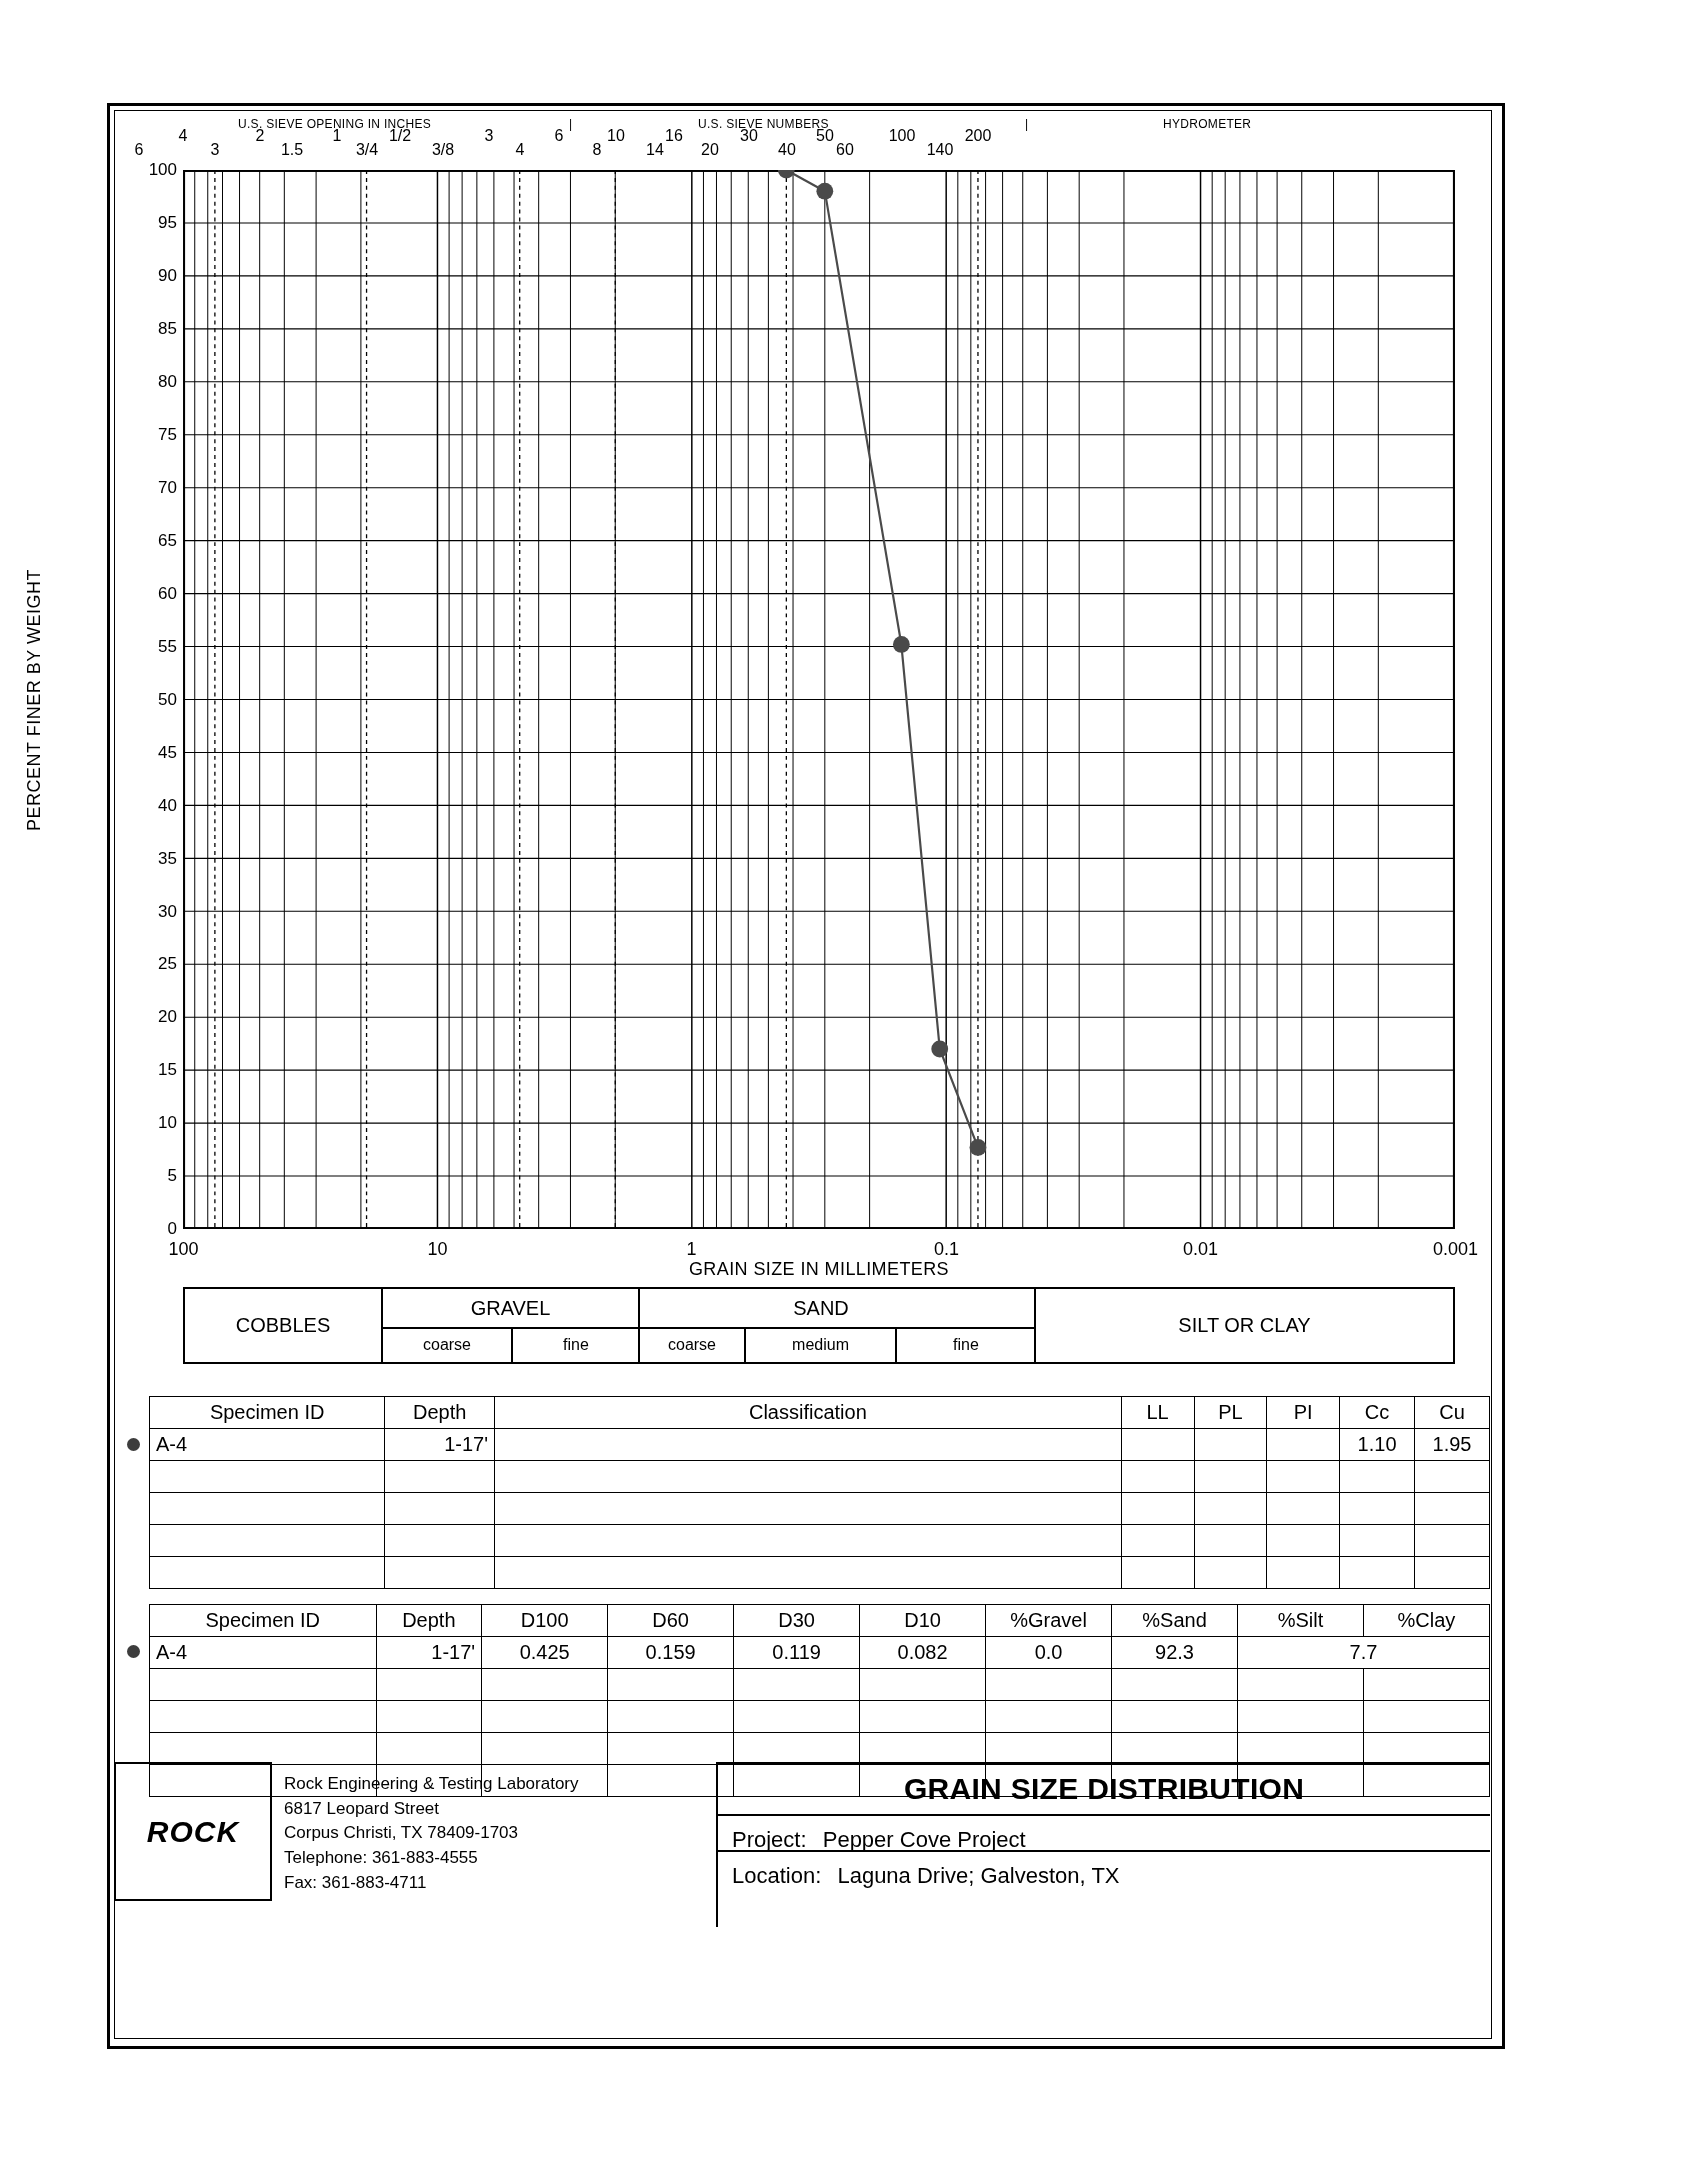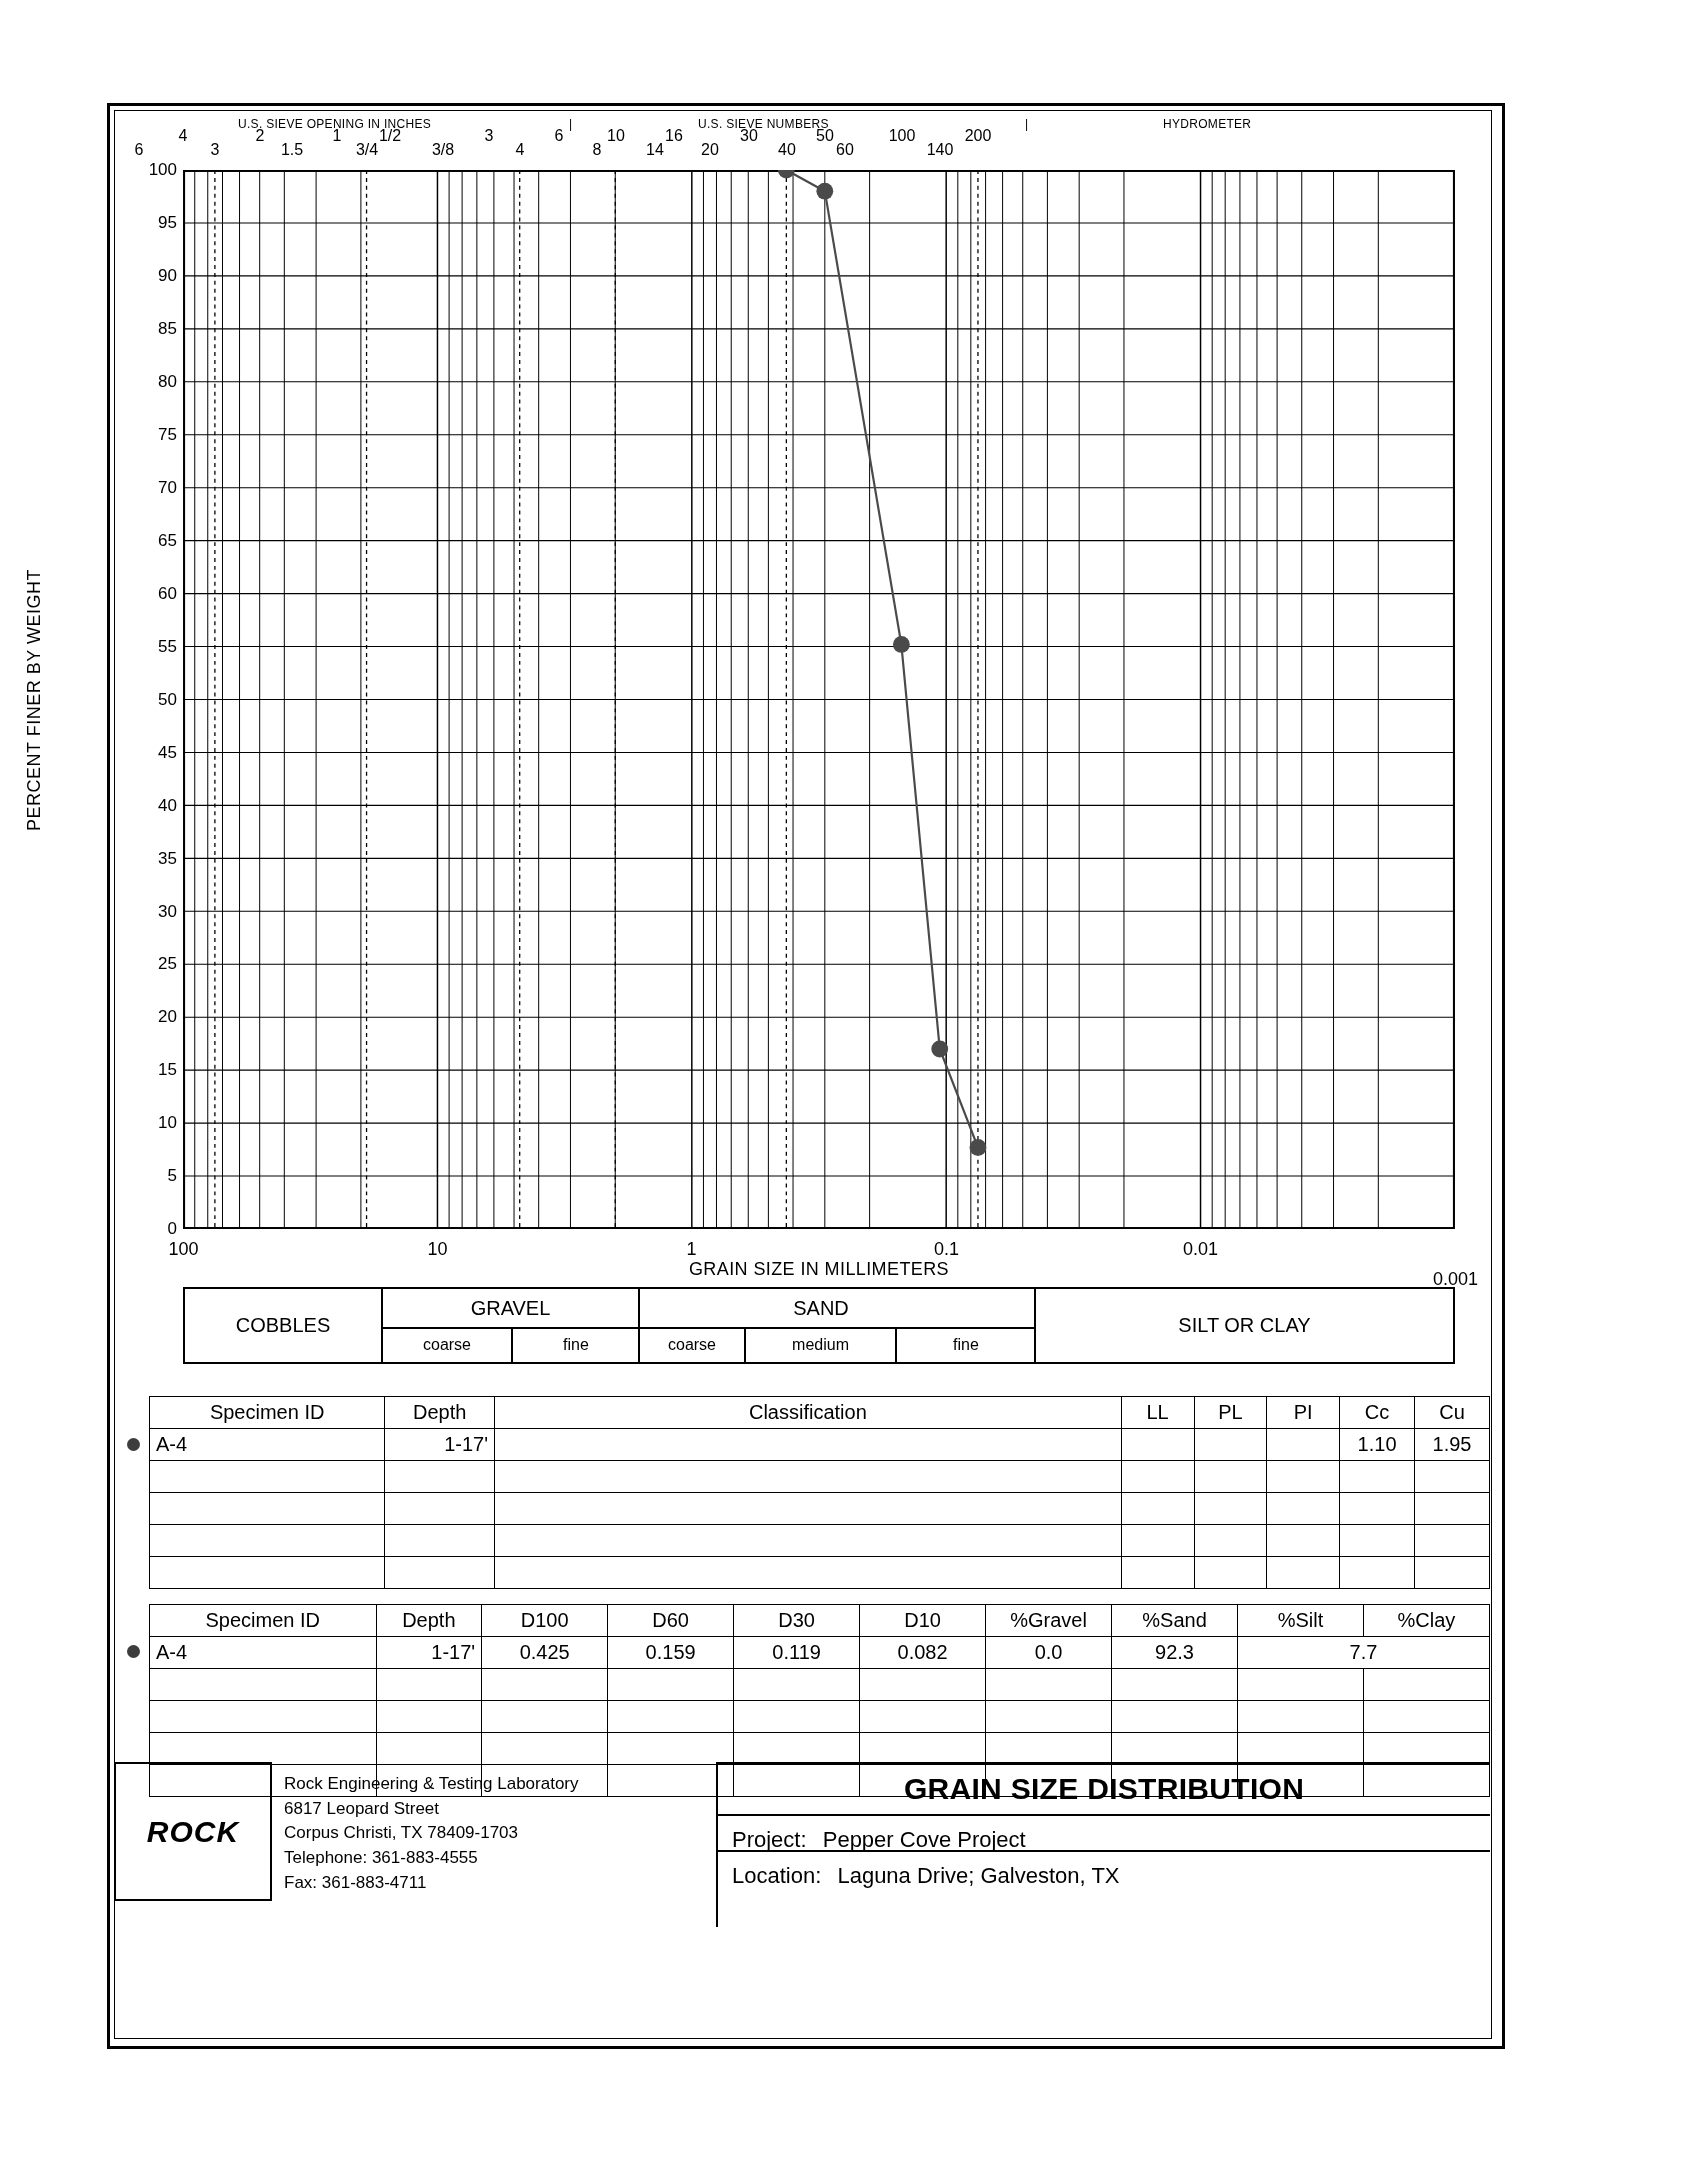--- a/index.html
+++ b/index.html
@@ -64,21 +64,21 @@
   <div class="hdr" style="left:1163px;top:117px;">HYDROMETER</div>
 
   <div id="sieve-labels">
       <div class="sievenum" style="left: 119px; top: 141px;">6</div>
       <div class="sievenum" style="left: 163px; top: 127px;">4</div>
       <div class="sievenum" style="left: 195px; top: 141px;">3</div>
       <div class="sievenum" style="left: 240px; top: 127px;">2</div>
       <div class="sievenum" style="left: 272px; top: 141px;">1.5</div>
       <div class="sievenum" style="left: 317px; top: 127px;">1</div>
       <div class="sievenum" style="left: 347px; top: 141px;">3/4</div>
-      <div class="sievenum" style="left: 370px; top: 127px;">1/2</div>
+      <div class="sievenum" style="left: 380px; top: 127px;">1/2</div>
       <div class="sievenum" style="left: 423px; top: 141px;">3/8</div>
       <div class="sievenum" style="left: 469px; top: 127px;">3</div>
       <div class="sievenum" style="left: 500px; top: 141px;">4</div>
       <div class="sievenum" style="left: 539px; top: 127px;">6</div>
       <div class="sievenum" style="left: 577px; top: 141px;">8</div>
       <div class="sievenum" style="left: 596px; top: 127px;">10</div>
       <div class="sievenum" style="left: 635px; top: 141px;">14</div>
       <div class="sievenum" style="left: 654px; top: 127px;">16</div>
       <div class="sievenum" style="left: 690px; top: 141px;">20</div>
       <div class="sievenum" style="left: 729px; top: 127px;">30</div>
@@ -201,21 +201,21 @@
           <div class="ylab" style="top: 53px;">95</div>
           <div class="ylab" style="top: 0px;">100</div>
         </div>
       <div class="ytitle">PERCENT FINER BY WEIGHT</div>
       <div id="xlabels">
           <div class="xlab" style="left: -59px; top: 1069px;">100</div>
           <div class="xlab" style="left: 195px; top: 1069px;">10</div>
           <div class="xlab" style="left: 449px; top: 1069px;">1</div>
           <div class="xlab" style="left: 704px; top: 1069px;">0.1</div>
           <div class="xlab" style="left: 958px; top: 1069px;">0.01</div>
-          <div class="xlab" style="left: 1213px; top: 1099px;">0.001</div>
+          <div class="xlab" style="left: 1213px; top: 1069px;">0.001</div>
         </div>
     </div>
     <div class="xtitle" style="top:1089px;">GRAIN SIZE IN MILLIMETERS</div>
   </div>
 
   <div class="band">
     <div class="cell" style="left:0;top:0;width:196px;height:73px;">COBBLES</div>
     <div class="vline" style="left:196px;"></div>
     <div class="cell" style="left:198px;top:0;width:255px;height:38px;">GRAVEL</div>
     <div class="hline" style="left:198px;top:38px;width:651px;"></div>

